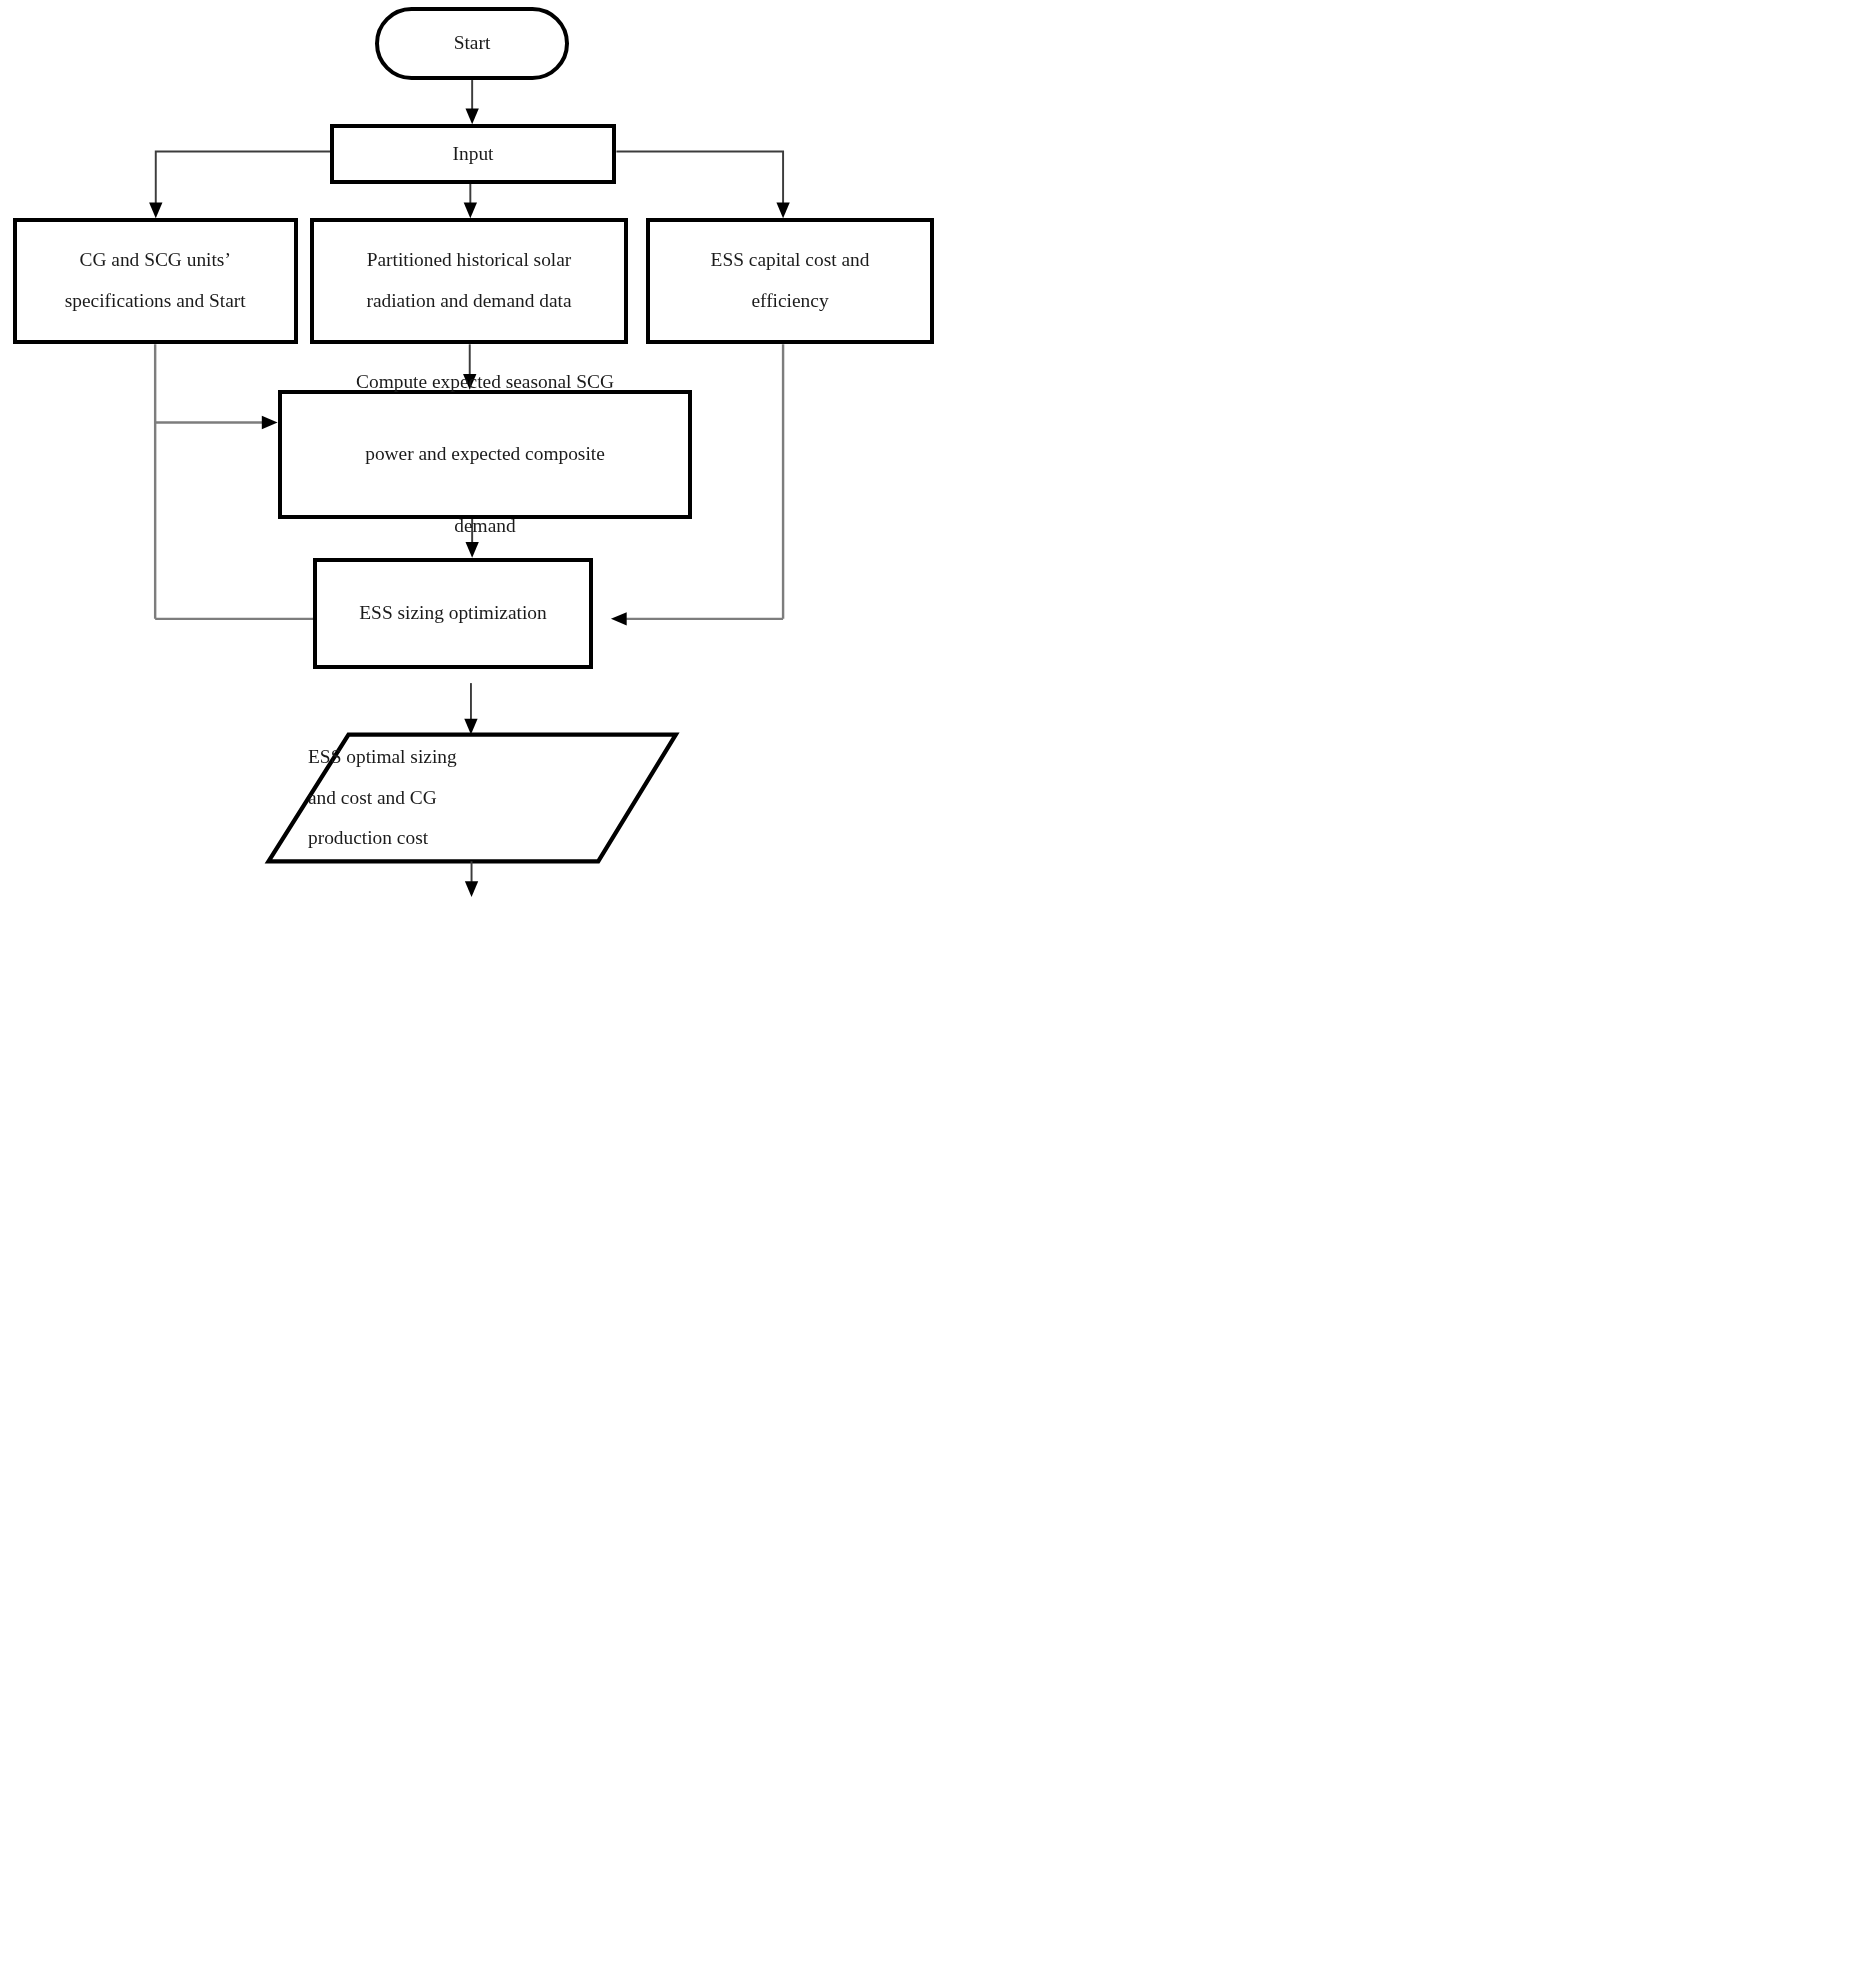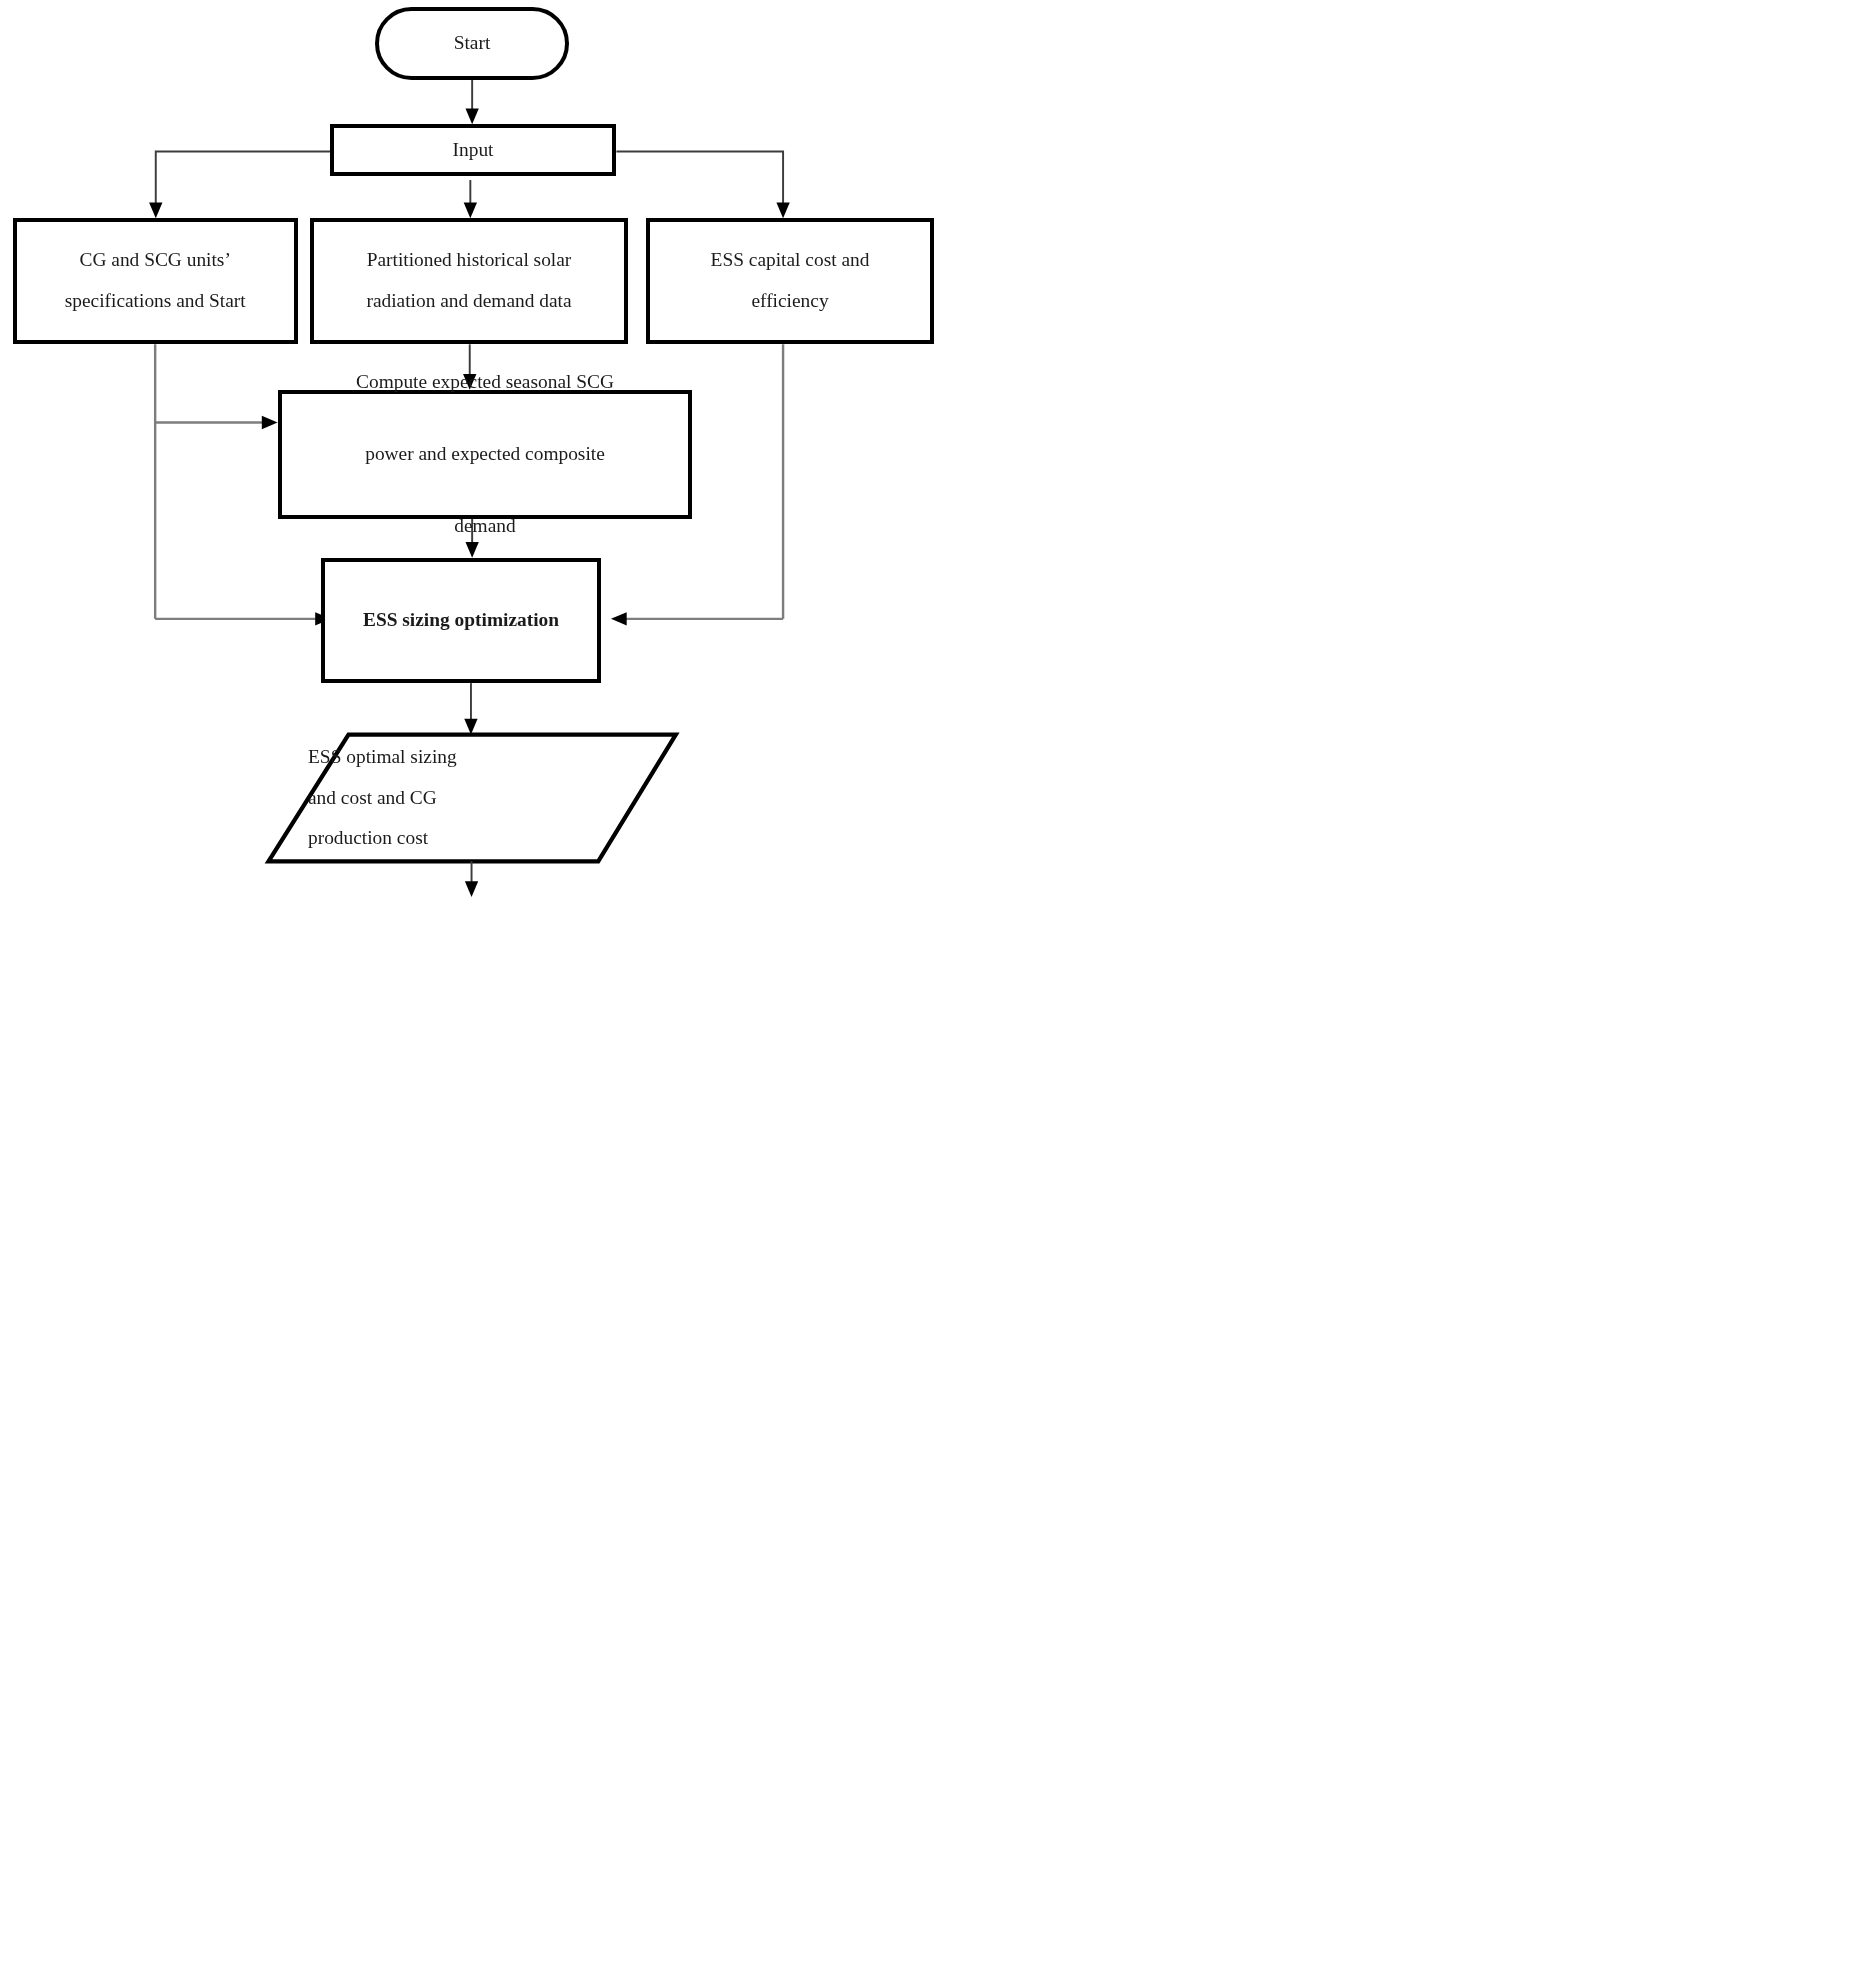--- a/index.html
+++ b/index.html
@@ -33,26 +33,26 @@
     background: #ffffff;
     border: 4.2px solid #000000;
     font-size: 19.4px;
     line-height: 2.1;
     white-space: nowrap;
   }
   .terminator { border-radius: 38px; align-items: center; }
   .tline { display: block; }
   
   #n-start   { left: 375px;  top: 7.3px;   width: 194px; height: 73px; }
-  #n-input   { left: 330px;  top: 124px;  width: 286px; height: 52px;  }
+  #n-input   { left: 330px;  top: 124px;  width: 286px; height: 60px;  }
   #n-cgscg   { left: 12.7px;   top: 218px;  width: 285px; height: 126px; }
   #n-solar   { left: 310px;  top: 218px;  width: 318px; height: 126px; }
   #n-esscap  { left: 639px; top: 218px;  width: 288px; height: 126px; margin-left: 7px; }
   #n-compute { left: 278px;  top: 390px;  width: 414px; height: 129px; gap: 31px; }
-  #n-esssize { left: 321px;  top: 558px;  width: 280px; height: 125px; font-weight: bold; }
+  #n-esssize { left: 313px;  top: 558px;  width: 280px; height: 111px; }
   #n-end     { left: 373px;  top: 897px; width: 192px; height: 82px; }
   
   #n-output {
     position: absolute;
     left: 308px; top: 737px;
     width: 327px; height: 122px;
     display: flex;
     flex-direction: column;
     align-items: flex-start;
     justify-content: center;

